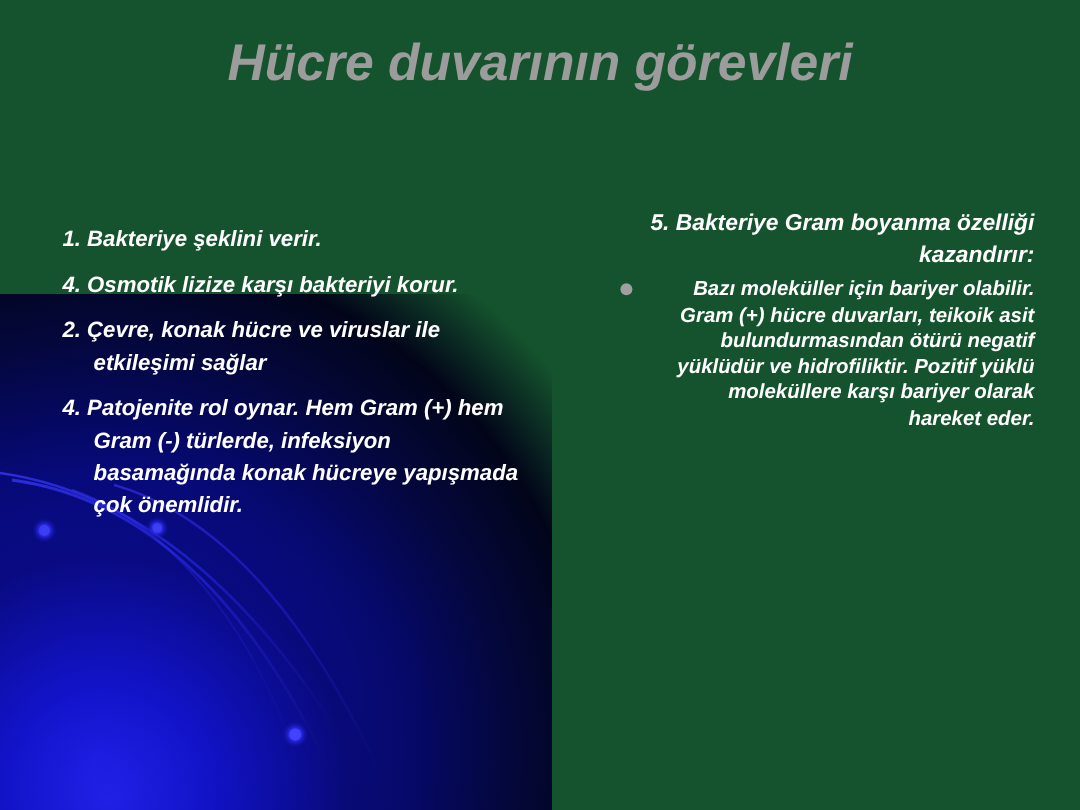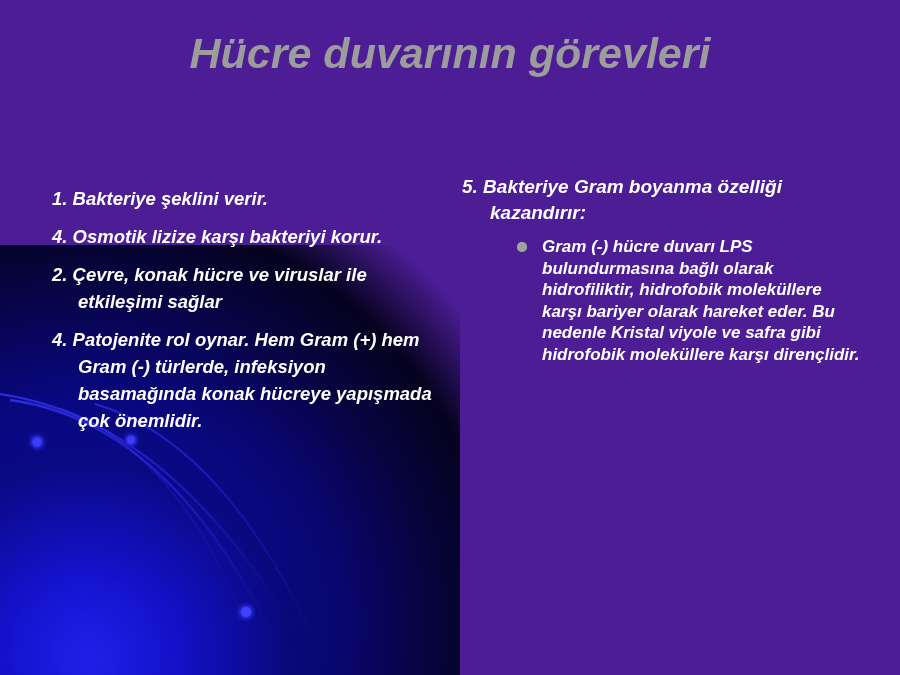--- a/index.html
+++ b/index.html
@@ -4,21 +4,21 @@
 <style>
   html, body {
     margin: 0;
     padding: 0;
     background: #000000;
   }
   .slide {
     position: relative;
     width: 900px;
     height: 675px;
-    background: #4c1d95;
+    background: #14532d;
     overflow: hidden;
     font-family: "Liberation Sans", sans-serif;
   }
 
   
   .bg-layer {
     position: absolute;
     inset: 0;
     pointer-events: none;
   }
@@ -79,20 +79,21 @@
     position: absolute;
     left: 52px;
     top: 174px;
     width: 385px;
   }
   .col-right {
     position: absolute;
     left: 462px;
     top: 174px;
     width: 400px;
+    text-align: right;
   }
 
   .num-item {
     display: block;
     font-size: 18.5px;
     line-height: 27px;
     font-weight: bold;
     font-style: italic;
     color: #ffffff;
     padding-left: 26px;
@@ -182,21 +183,18 @@
     <div class="num-item">4. Osmotik lizize karşı bakteriyi korur.</div>
     <div class="num-item">2. Çevre, konak hücre ve viruslar ile  etkileşimi sağlar</div>
     <div class="num-item">4. Patojenite rol oynar. Hem Gram (+) hem Gram (-) türlerde, infeksiyon basamağında konak hücreye yapışmada  çok önemlidir.</div>
   </div>
 
   <div class="col-right">
     <div class="head-item">5. Bakteriye Gram boyanma özelliği kazandırır:</div>
     <ul class="sub-list">
       <li class="sub-item">
         <span class="sub-bullet"></span>
-      </li>
-      <li class="sub-item">
-        <span class="sub-bullet"></span>
-        <span>Gram (-) hücre duvarı LPS bulundurmasına bağlı olarak hidrofiliktir, hidrofobik moleküllere karşı bariyer olarak hareket eder. Bu nedenle Kristal viyole ve safra gibi hidrofobik moleküllere karşı dirençlidir.</span>
+        <span>Bazı moleküller için bariyer olabilir. Gram (+) hücre duvarları, teikoik asit bulundurmasından ötürü negatif yüklüdür ve hidrofiliktir. Pozitif yüklü moleküllere karşı bariyer olarak hareket eder.</span>
       </li>
     </ul>
   </div>
 
 </div>
 
 </body></html>

